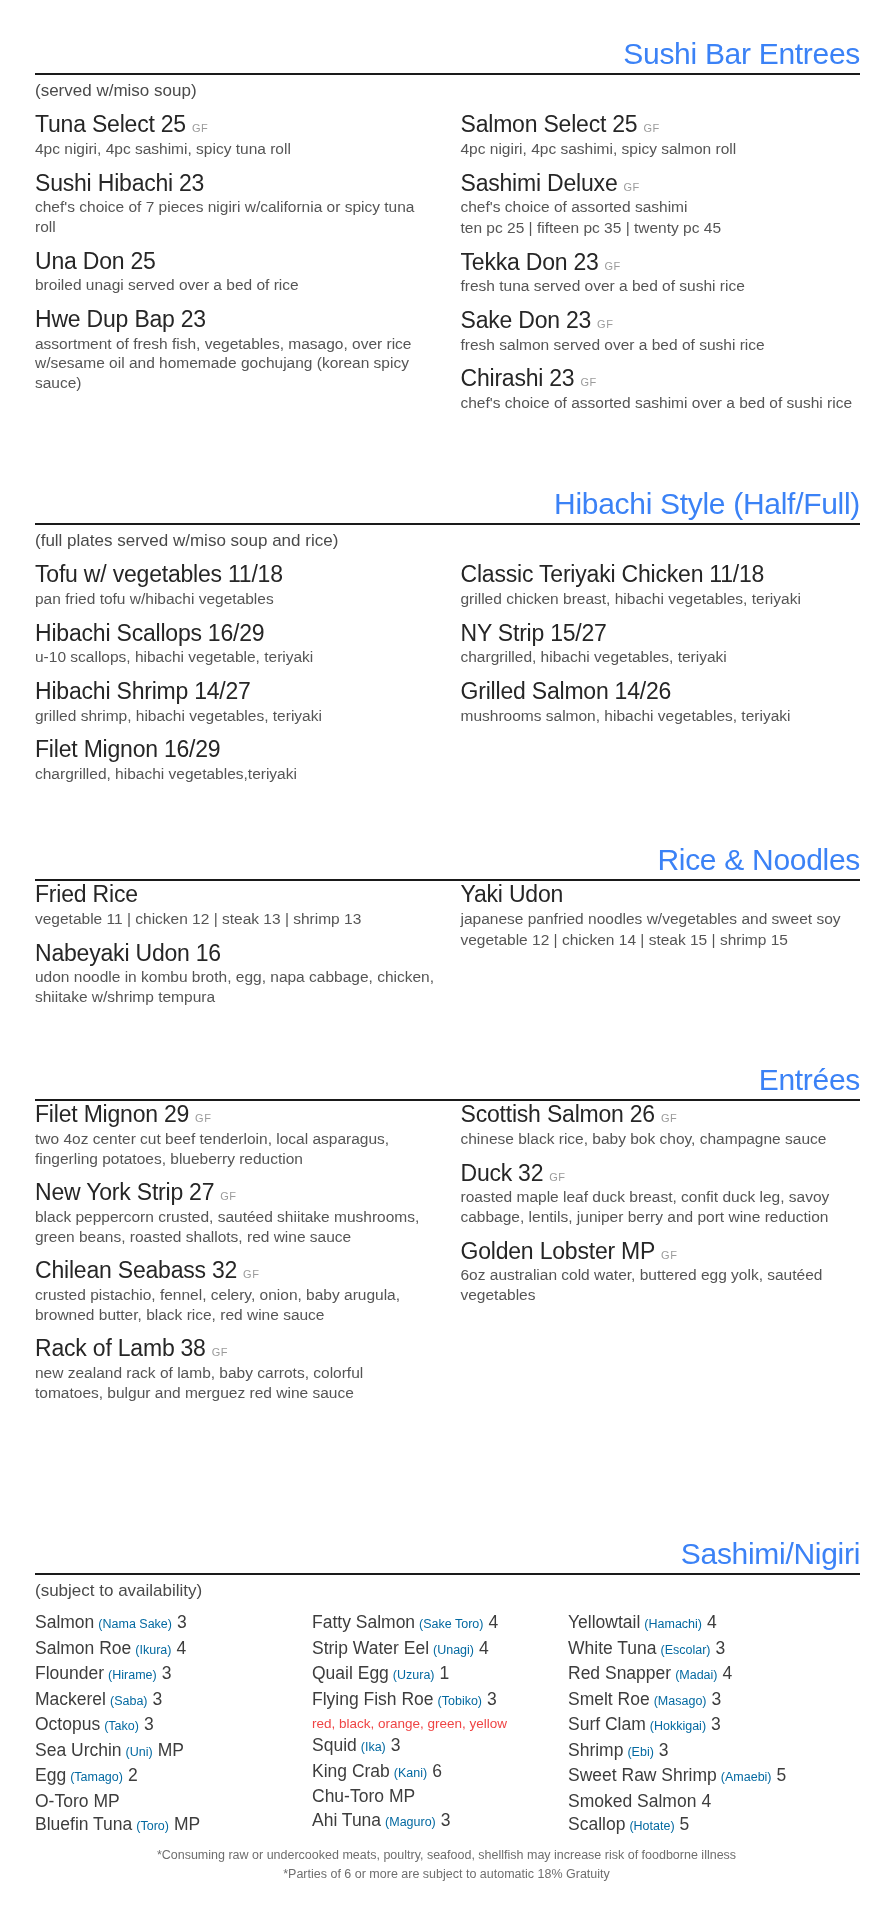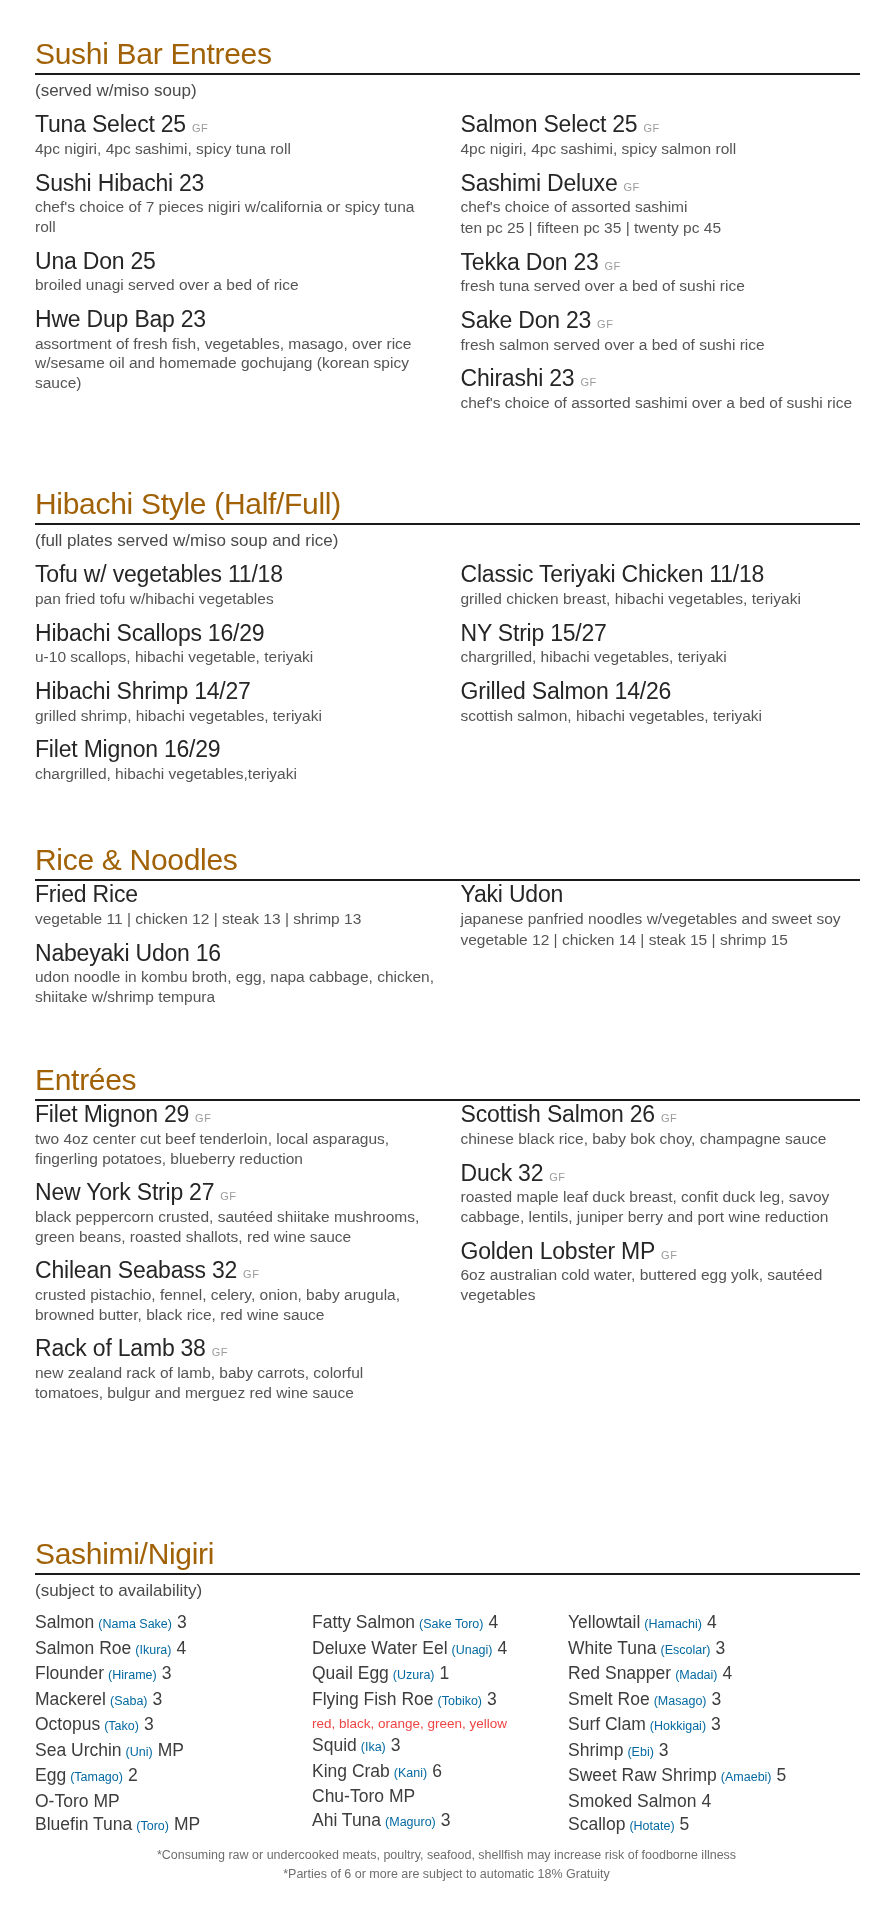--- a/index.html
+++ b/index.html
@@ -23,22 +23,23 @@
   #sec-sashimi{top:1538px;}
   .sec-head{
     border-bottom:2px solid #1a1a1a;
     padding-bottom:3px;
   }
   .sec-title{
     margin:0;
     font-size:30px;
     font-weight:300;
     letter-spacing:-0.3px;
-    color:#a16207;
+    color:#3b82f6;
     line-height:1.08;
+    text-align:right;
   }
   .subtitle{
     font-size:17px;
     color:#4a4a4a;
     margin:6px 0 10px 0;
   }
   .cols{display:grid;column-gap:26px;}
   .cols-2{grid-template-columns:1fr 1fr;}
   .cols-3{grid-template-columns:277px 256px 1fr;column-gap:0;}
   .item{margin-bottom:11px;}
@@ -174,21 +175,21 @@
             <div class="item">
               <div class="name-line"><span class="iname">Classic Teriyaki Chicken</span><span class="price">11/18</span></div>
               <div class="desc">grilled chicken breast, hibachi vegetables, teriyaki</div>
             </div>
             <div class="item">
               <div class="name-line"><span class="iname">NY Strip</span><span class="price">15/27</span></div>
               <div class="desc">chargrilled, hibachi vegetables, teriyaki</div>
             </div>
             <div class="item">
               <div class="name-line"><span class="iname">Grilled Salmon</span><span class="price">14/26</span></div>
-              <div class="desc">scottish salmon, hibachi vegetables, teriyaki</div>
+              <div class="desc">mushrooms salmon, hibachi vegetables, teriyaki</div>
             </div>
           </div>
         </div>
       </section>
       <section class="menu-section" id="sec-rice">
         <div class="sec-head">
           <h2 class="sec-title">Rice &amp; Noodles</h2>
         </div>
         <div class="cols cols-2">
           <div class="col">
@@ -282,21 +283,21 @@
             </div>
             <div class="item">
               <div class="name-line"><span class="iname">Bluefin Tuna</span><span class="romaji">(Toro)</span><span class="price">MP</span></div>
             </div>
           </div>
           <div class="col">
             <div class="item">
               <div class="name-line"><span class="iname">Fatty Salmon</span><span class="romaji">(Sake Toro)</span><span class="price">4</span></div>
             </div>
             <div class="item">
-              <div class="name-line"><span class="iname">Deluxe Water Eel</span><span class="romaji">(Unagi)</span><span class="price">4</span></div>
+              <div class="name-line"><span class="iname">Strip Water Eel</span><span class="romaji">(Unagi)</span><span class="price">4</span></div>
             </div>
             <div class="item">
               <div class="name-line"><span class="iname">Quail Egg</span><span class="romaji">(Uzura)</span><span class="price">1</span></div>
             </div>
             <div class="item">
               <div class="name-line"><span class="iname">Flying Fish Roe</span><span class="romaji">(Tobiko)</span><span class="price">3</span></div>
               <div class="desc">red, black, orange, green, yellow</div>
             </div>
             <div class="item">
               <div class="name-line"><span class="iname">Squid</span><span class="romaji">(Ika)</span><span class="price">3</span></div>

